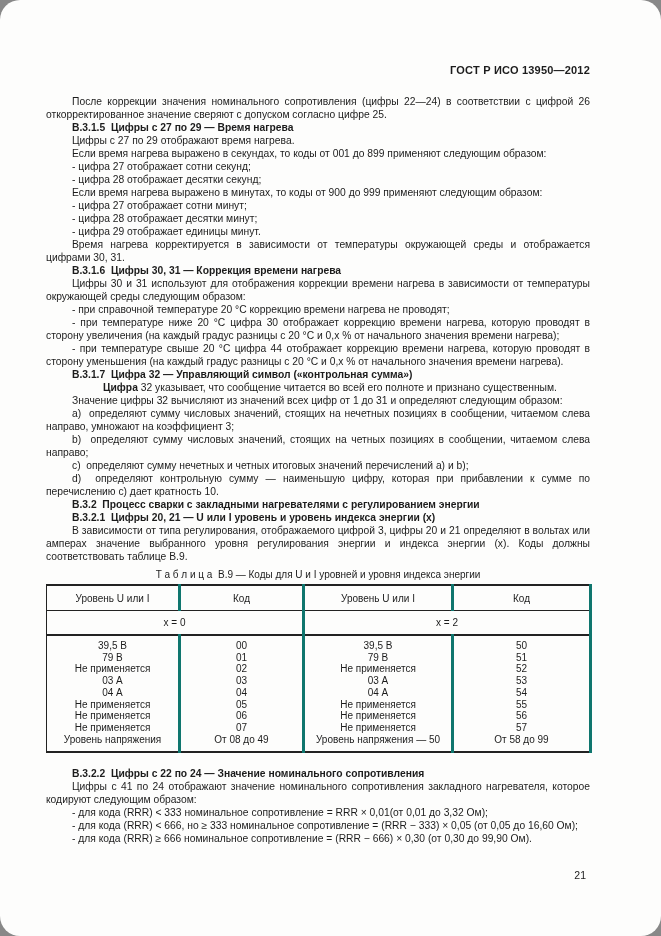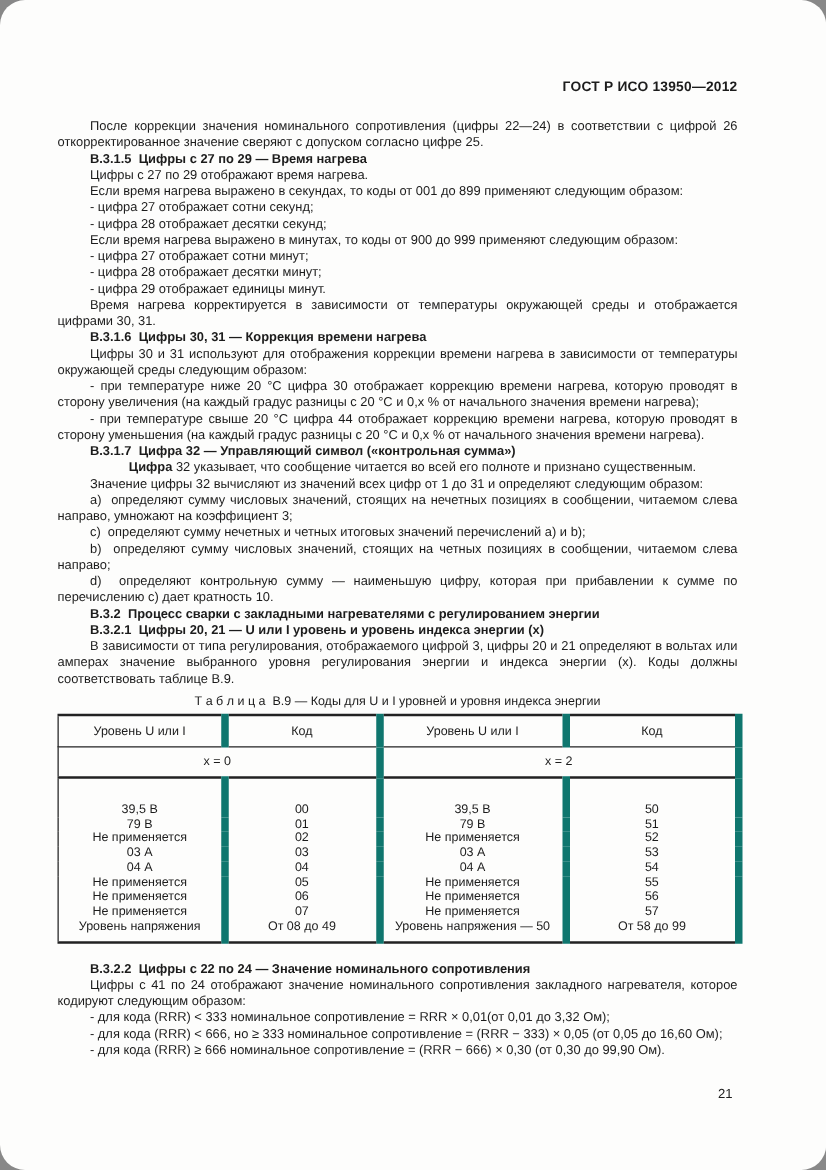--- a/index.html
+++ b/index.html
@@ -25,27 +25,27 @@
   .line.h { font-weight: bold; }
   .line b { font-weight: bold; padding-left: 31px; }
   .caption { font-size: 10px; margin: 5px 0 3px 0; text-align: center; text-indent: 0; }
   table.codes {
     border-collapse: collapse; width: 544px; table-layout: fixed;
     font-size: 10px; color: #1c1c1c;
     border-left: 1px solid #222; border-right: 1px solid #222;
     border-top: 2px solid #222; border-bottom: 2px solid #222;
   }
   table.codes th, table.codes td {
-    border-left: 1px solid #222; border-right: 6px solid #0f766e;
+    border-left: 1px solid #222; border-right: 3px solid #0f766e;
     text-align: center; font-weight: normal; padding: 0;
   }
   tr.head-row th { height: 24px; border-bottom: 1px solid #222; vertical-align: middle; }
   tr.span-row th { height: 23px; border-bottom: 2.5px solid #222; vertical-align: middle; }
   tbody.codes-body td { line-height: 11.7px; }
-  tbody.codes-body tr:first-child td { padding-top: 19px; }
+  tbody.codes-body tr:first-child td { padding-top: 4px; }
   tbody.codes-body tr:last-child td { padding-bottom: 6px; margin-left: 36px; }
   .bottom-section { margin-top: 14px; }
   .page-number {
     position: absolute; top: 869px; right: 75px;
     font-size: 10.5px; color: #1c1c1c;
   }
 </style>
 </head>
 <body>
 
@@ -61,28 +61,29 @@
         <div class="line p">Если время нагрева выражено в секундах, то коды от 001 до 899 применяют следующим образом:</div>
         <div class="line b">- цифра 27 отображает сотни секунд;</div>
         <div class="line b">- цифра 28 отображает десятки секунд;</div>
         <div class="line p">Если время нагрева выражено в минутах, то коды от 900 до 999 применяют следующим образом:</div>
         <div class="line b">- цифра 27 отображает сотни минут;</div>
         <div class="line b">- цифра 28 отображает десятки минут;</div>
         <div class="line b">- цифра 29 отображает единицы минут.</div>
         <div class="line p">Время нагрева корректируется в зависимости от температуры окружающей среды и отображается цифрами 30, 31.</div>
         <div class="line h">В.3.1.6&nbsp; Цифры 30, 31 — Коррекция времени нагрева</div>
         <div class="line p">Цифры 30 и 31 используют для отображения коррекции времени нагрева в зависимости от температуры окружающей среды следующим образом:</div>
+        <div class="line b">- при справочной температуре 20 °С коррекцию времени нагрева не проводят;</div>
         <div class="line b">- при температуре ниже 20 °С цифра 30 отображает коррекцию времени нагрева, которую проводят в сторону увеличения (на каждый градус разницы с 20 °С и 0,х % от начального значения времени нагрева);</div>
         <div class="line b">- при температуре свыше 20 °С цифра 44 отображает коррекцию времени нагрева, которую проводят в сторону уменьшения (на каждый градус разницы с 20 °С и 0,х % от начального значения времени нагрева).</div>
         <div class="line h">В.3.1.7&nbsp; Цифра 32 — Управляющий символ («контрольная сумма»)</div>
         <div class="line p"><b>Цифра</b> 32 указывает, что сообщение читается во всей его полноте и признано существенным.</div>
         <div class="line p">Значение цифры 32 вычисляют из значений всех цифр от 1 до 31 и определяют следующим образом:</div>
         <div class="line b">a)&nbsp; определяют сумму числовых значений, стоящих на нечетных позициях в сообщении, читаемом слева направо, умножают на коэффициент 3;</div>
+        <div class="line b">b)&nbsp; определяют сумму числовых значений, стоящих на четных позициях в сообщении, читаемом слева направо;</div>
         <div class="line b">c)&nbsp; определяют сумму нечетных и четных итоговых значений перечислений a) и b);</div>
-        <div class="line b">b)&nbsp; определяют сумму числовых значений, стоящих на четных позициях в сообщении, читаемом слева направо;</div>
         <div class="line b">d)&nbsp; определяют контрольную сумму — наименьшую цифру, которая при прибавлении к сумме по перечислению c) дает кратность 10.</div>
         <div class="line h">В.3.2&nbsp; Процесс сварки с закладными нагревателями с регулированием энергии</div>
         <div class="line h">В.3.2.1&nbsp; Цифры 20, 21 — U или I уровень и уровень индекса энергии (х)</div>
         <div class="line p">В зависимости от типа регулирования, отображаемого цифрой 3, цифры 20 и 21 определяют в вольтах или амперах значение выбранного уровня регулирования энергии и индекса энергии (х). Коды должны соответствовать таблице В.9.</div>
       </div>
 
     <div class="caption">Т&nbsp;а&nbsp;б&nbsp;л&nbsp;и&nbsp;ц&nbsp;а&nbsp; В.9 — Коды для U и I уровней и уровня индекса энергии</div>
 
     <table class="codes">
       <colgroup>

